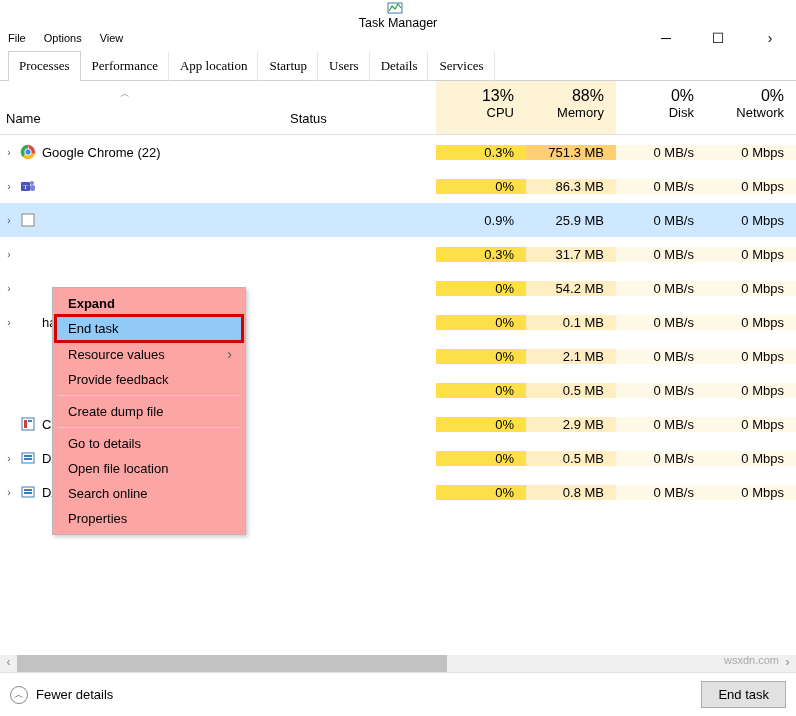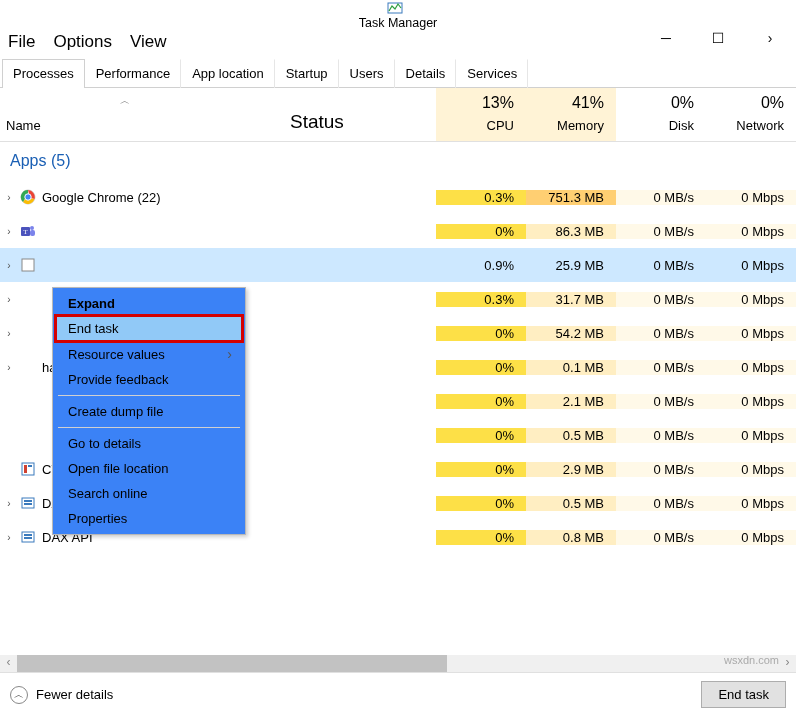--- a/index.html
+++ b/index.html
@@ -21,23 +21,23 @@
     padding: 0 4px;
     flex-direction: column;
   }
   .titlebar .icon {
     width: 16px; height: 16px;
     margin-right: 6px;
   }
   .titlebar .title { font-size: 12.5px; }
   .winctrls { margin-left: auto; display: flex; gap: 24px; padding-right: 8px; }
   .winctrls span { font-size: 14px; width: 28px; text-align: center; }
-  .menubar { display: flex; gap: 18px; padding: 4px 8px 6px 8px; font-size: 17px; }
+  .menubar { display: flex; gap: 18px; padding: 4px 8px 6px 8px; font-size: 11px; }
   .menubar span { cursor: default; }
-  .tabs { display: flex; border-bottom: 1px solid #d0d0d0; padding: 0 2px; }
+  .tabs { display: flex; border-bottom: 1px solid #d0d0d0; padding: 0 8px; font-family: Liberation Serif, serif; }
   .tab {
     padding: 6px 10px 7px 10px;
     font-size: 13px;
     border: 1px solid transparent;
     border-bottom: none;
     position: relative;
     top: 1px;
   }
   .tab.active {
     border-color: #d0d0d0;
@@ -45,22 +45,22 @@
   }
   .tab:not(.active) { border-right: 1px solid #e6e6e6; }
   .header-row {
     display: flex;
     border-bottom: 1px solid #e0e0e0;
     height: 54px;
     align-items: stretch;
   }
   .col-name { flex: 0 0 290px; display:flex; flex-direction:column; justify-content:flex-end; padding: 0 0 8px 6px; font-size:13px; position:relative;}
   .col-name .sort-chevron { position:absolute; left: 120px; top: 6px; font-size: 10px; color:#555;}
-  .col-status { flex: 0 0 146px; display:flex; align-items:flex-end; padding-bottom:8px; font-size:19px;}
-  .col { flex: 0 0 90px; text-align: right; padding: 6px 12px 8px 0; display:flex; flex-direction:column; justify-content:space-between; font-size:13px; border-left: 1px solid transparent;}
+  .col-status { flex: 0 0 146px; display:flex; align-items:flex-end; padding-bottom:8px; font-size:13px;}
+  .col { flex: 0 0 90px; text-align: right; padding: 6px 12px 8px 0; display:flex; flex-direction:column; font-size:13px; border-left: 1px solid transparent;}
   .col .pct { font-size: 16px; }
   .col.hl { background: #fff3d6; }
   .rows {}
   .group-label { color: #1a5fb4; font-size: 16px; padding: 10px 0 10px 10px; }
   .row {
     display: flex;
     align-items: center;
     height: 34px;
   }
   .row.sel { background: #cde8ff; }
@@ -74,21 +74,21 @@
   .row .cell.net { background: #fff9e8; }
   .row .namecol { flex: 0 0 290px; display:flex; align-items:center; }
   .row .statuscol { flex: 0 0 146px; }
   .row.sel .cell { background: #cde8ff !important; }
   .mem-hot { background: #ffcf72 !important; }
   .ctx-menu {
     position: absolute;
     left: 52px;
     top: 287px;
     width: 194px;
-    background: #3b82f6;
+    background: #fca5a5;
     border: 1px solid #b8b8b8;
     box-shadow: 2px 2px 4px rgba(0,0,0,0.2);
     padding: 3px;
     z-index: 10;
   }
   .ctx-item {
     padding: 5px 10px 5px 12px;
     font-size: 13px;
     display:flex;
     justify-content:space-between;
@@ -169,35 +169,34 @@
     <span>Name</span>
   </div>
   <div class="col-status">
     <span>Status</span>
   </div>
   <div class="col hl">
     <span class="pct">13%</span>
     <span>CPU</span>
   </div>
   <div class="col hl">
-    <span class="pct">41%</span>
+    <span class="pct">88%</span>
     <span>Memory</span>
   </div>
   <div class="col">
     <span class="pct">0%</span>
     <span>Disk</span>
   </div>
   <div class="col">
     <span class="pct">0%</span>
     <span>Network</span>
   </div>
 </div>
 
 <div class="rows">
-  <div class="group-label">Apps (5)</div>
 
   <div class="row">
     <div class="namecol">
       <span class="expand">›</span>
       <span class="picon">
           <svg width="16" height="16">
             <circle cx="8" cy="8" r="7" fill="#fff" stroke="#ccc"></circle>
             <circle cx="8" cy="8" r="3.2" fill="#4285f4"></circle>
             <path d="M8 1 A7 7 0 0 1 14.5 10 L10 9" fill="#ea4335"></path>
             <path d="M14.5 10 A7 7 0 0 1 3 13 L6 9" fill="#fbbc05"></path>

